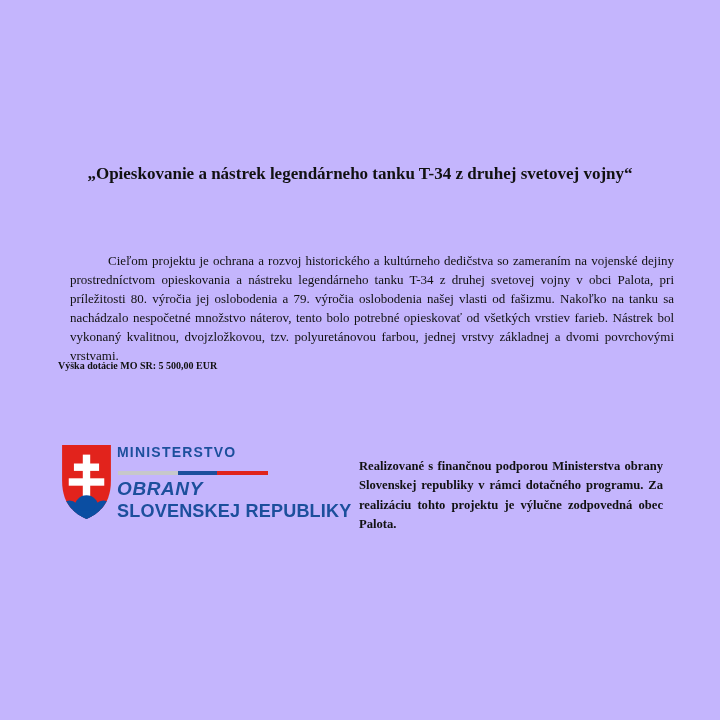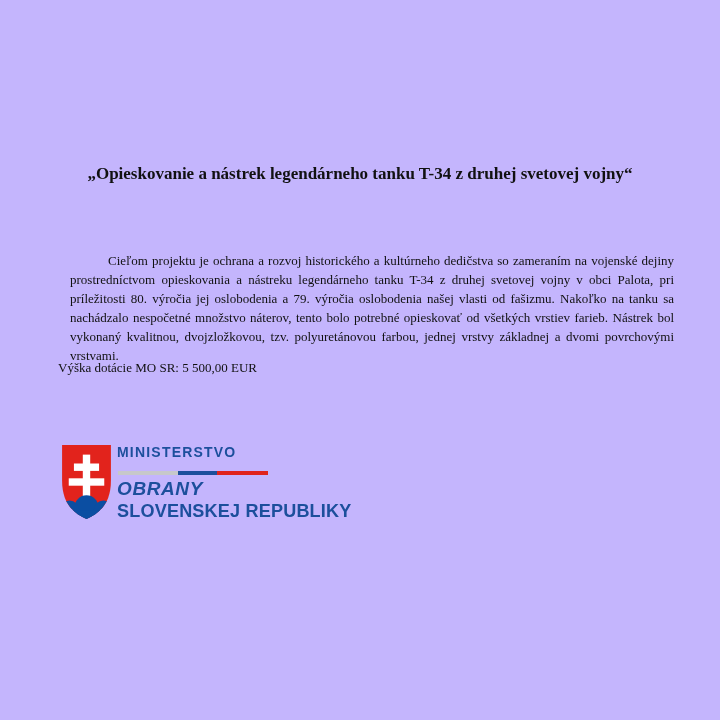--- a/index.html
+++ b/index.html
@@ -11,21 +11,21 @@
     position:absolute; left:0; right:0; top:164px; margin:0;
     text-align:center; font-size:17px; font-weight:bold;
     font-family:"Liberation Serif", serif; color:#111;
   }
   .body-par {
     position:absolute; left:58px; top:239px; width:604px; margin:12px;
     font-size:13px; line-height:19px; text-align:justify; text-indent:38px;
   }
   .grant-line {
     position:absolute; left:58px; top:360px; margin:0;
-    font-size:13px; font-weight:normal;
+    font-size:10px; font-weight:bold;
   }
   .emblem {
     position:absolute; left:62px; top:445px; width:49px; height:74px;
   }
   .emblem svg { display:block; width:100%; height:100%; }
   .logo-line {
     position:absolute; margin:0; font-family:"Liberation Sans", sans-serif;
     font-weight:bold; color:var(--brand-blue,#1c4f9c); white-space:nowrap;
   }
   .logo-line-1 { left:117px; top:444px; font-size:14px; letter-spacing:1.2px; }
@@ -86,14 +86,15 @@
     <div class="tricolor">
       <span class="seg-silver"></span>
       <span class="seg-blue"></span>
       <span class="seg-red"></span>
     </div>
 
     <p class="logo-line logo-line-2">OBRANY</p>
     <p class="logo-line logo-line-3">SLOVENSKEJ REPUBLIKY</p>
   </div>
 
+  <p class="support-note">Realizované s finančnou podporou Ministerstva obrany Slovenskej republiky v rámci dotačného programu. Za realizáciu tohto projektu je výlučne zodpovedná obec Palota.</p>
 
 </div>
 
 </body></html>

